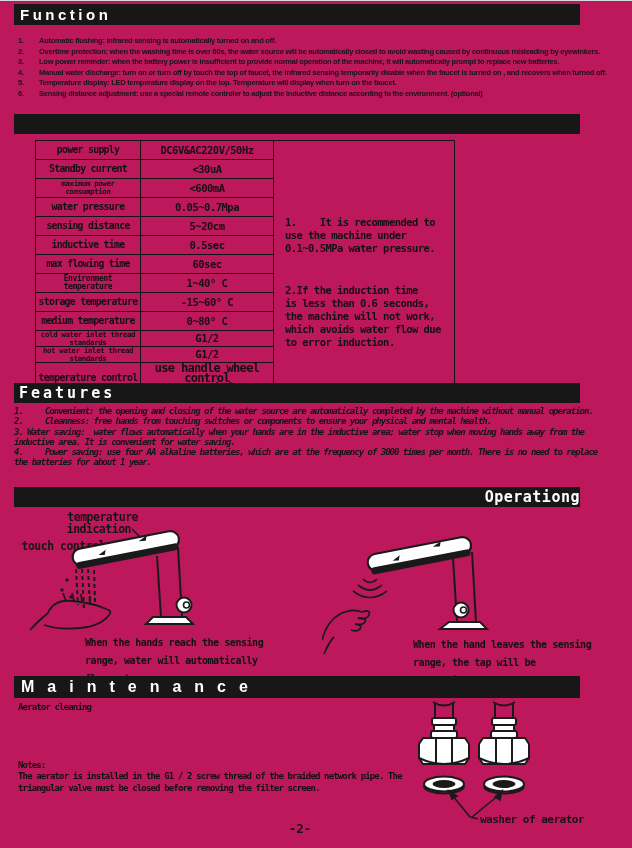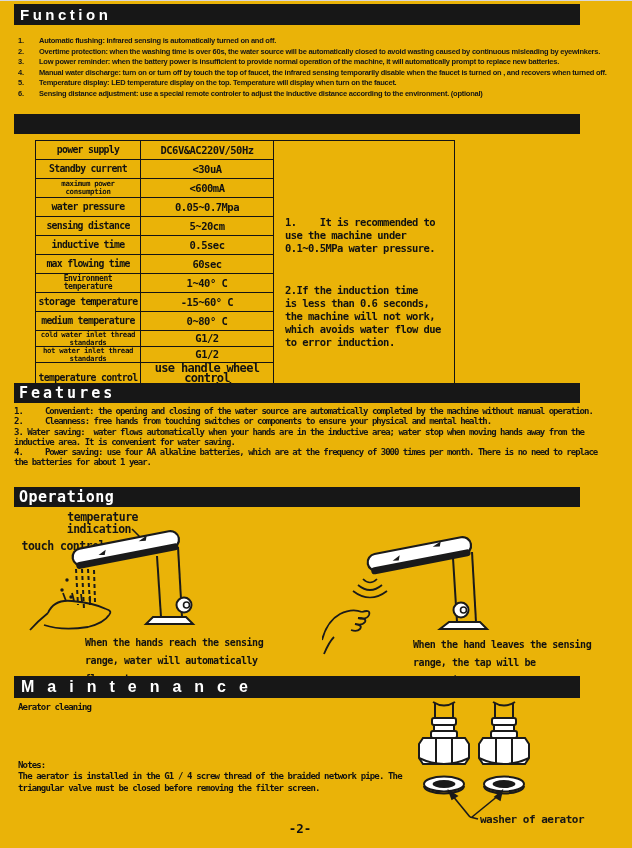--- a/index.html
+++ b/index.html
@@ -1,23 +1,23 @@
 <!DOCTYPE html>
 <html><head>
 <meta charset="utf-8">
 <style>
   * { margin:0; padding:0; box-sizing:border-box; }
   html,body { width:632px; height:848px; background:#ffffff; }
-  .page { position:relative; width:632px; height:848px; background:#eab308; overflow:hidden; color:#111; }
+  .page { position:relative; width:632px; height:848px; background:#be185d; overflow:hidden; color:#111; }
 
   .bar { position:absolute; left:14px; width:566px; background:#171717; color:#ffffff; overflow:hidden; }
   .bar-function    { top:4px;   height:21px; font-family:"Liberation Sans",sans-serif; font-weight:bold; font-size:15px; letter-spacing:3.5px; padding:2px 0 0 6px; }
   .bar-divider     { top:114px; height:20px; }
   .bar-features    { top:383px; height:20px; font-family:"DejaVu Sans Mono",monospace; font-weight:bold; font-size:15px; letter-spacing:3px; padding:1px 0 0 5px; }
-  .bar-operating   { top:487px; height:20px; font-family:"DejaVu Sans Mono",monospace; font-weight:bold; font-size:15px; letter-spacing:0.5px; padding:1px 0 0 5px; }
+  .bar-operating   { top:487px; height:20px; font-family:"DejaVu Sans Mono",monospace; font-weight:bold; font-size:15px; letter-spacing:0.5px; padding:1px 0 0 5px;text-align:right; }
   .bar-maintenance { top:676px; height:22px; font-family:"Liberation Sans",sans-serif; font-weight:bold; font-size:16px; letter-spacing:13px; padding:2px 0 4px 7px; }
 
   .function-list { position:absolute; left:18px; top:37px; width:600px; }
   .fn-item { display:flex; font-family:"Liberation Sans",sans-serif; font-weight:bold; font-size:7.5px;
              letter-spacing:-0.25px; line-height:8.2px; margin-bottom:2.4px; white-space:nowrap; color:#151515; }
   .fn-num { width:21px; flex:none; }
 
   .spec-table { position:absolute; left:35px; top:140px; border-collapse:collapse; table-layout:fixed;
                 font-family:"DejaVu Sans Mono",monospace; font-weight:bold; color:#111; }
   .spec-table td { border:1.6px solid #141414; text-align:center; vertical-align:middle; padding:0 2px;
@@ -28,21 +28,21 @@
   .val   { font-size:10.5px; letter-spacing:-0.5px; line-height:11px; }
   .val-2line { font-size:12px; letter-spacing:-0.7px; line-height:10px; }
   .r19 { height:19px; } .r15 { height:15px; } .r16 { height:16px; }
   .notes-cell { vertical-align:top !important; text-align:left !important; padding:56px 8px 0 11px !important; }
   .note { white-space:pre-wrap; font-size:10.5px; letter-spacing:-0.55px; line-height:13px; }
   .note + .note { margin-top:10px; }
 
   .features-list { position:absolute; left:14px; top:406px; width:604px;
                    font-family:"DejaVu Sans Mono",monospace; font-weight:bold; font-size:9px;
                    letter-spacing:-1px; line-height:10.3px; color:#151515; }
-  .feat-item { white-space:pre-wrap; }
+  .feat-item { white-space:pre-wrap;font-style:italic; }
 
   .op-label-svg text, .aerator-svg text {
     font-family:"DejaVu Sans Mono",monospace; font-weight:bold; fill:#151515; }
 
   .svg-left  { position:absolute; left:10px;  top:509px; }
   .svg-right { position:absolute; left:322px; top:512px; }
   .caption { position:absolute; font-family:"DejaVu Sans Mono",monospace; font-weight:bold;
              font-size:10px; letter-spacing:-0.45px; line-height:18px; white-space:pre-wrap; color:#111; }
   .caption-left  { left:85px;  top:634px; }
   .caption-right { left:365px; top:636px;margin-left:48px; }
@@ -273,21 +273,21 @@
   </svg>
   <div class="caption caption-right">When the hand leaves the sensing
 range, the tap will be
 automatically turned off.</div>
 
   <div class="bar bar-maintenance">
     <span>Maintenance</span>
   </div>
   <div class="maint-text maint-h1">Aerator cleaning</div>
   <div class="maint-text maint-h2">Notes:</div>
-  <div class="maint-text maint-p2">The aerator is installed in the G1 / 4 screw thread of the braided network pipe. The
+  <div class="maint-text maint-p2">The aerator is installed in the G1 / 2 screw thread of the braided network pipe. The
 triangular valve must be closed before removing the filter screen.</div>
 
   <svg class="aerator-svg" width="205" height="138" viewBox="0 0 205 138">
     <g stroke="#1a1a1a" stroke-width="2" fill="#ffffff">
       <path d="M31,4 Q42,11 53,4" fill="none"></path>
       <line x1="33" y1="5" x2="33" y2="20"></line>
         <line x1="51" y1="5" x2="51" y2="20"></line>
       <rect x="30" y="20" width="24" height="7" rx="2"></rect>
       <rect x="32" y="27" width="20" height="6"></rect>
       <rect x="29" y="33" width="26" height="7" rx="2"></rect>

